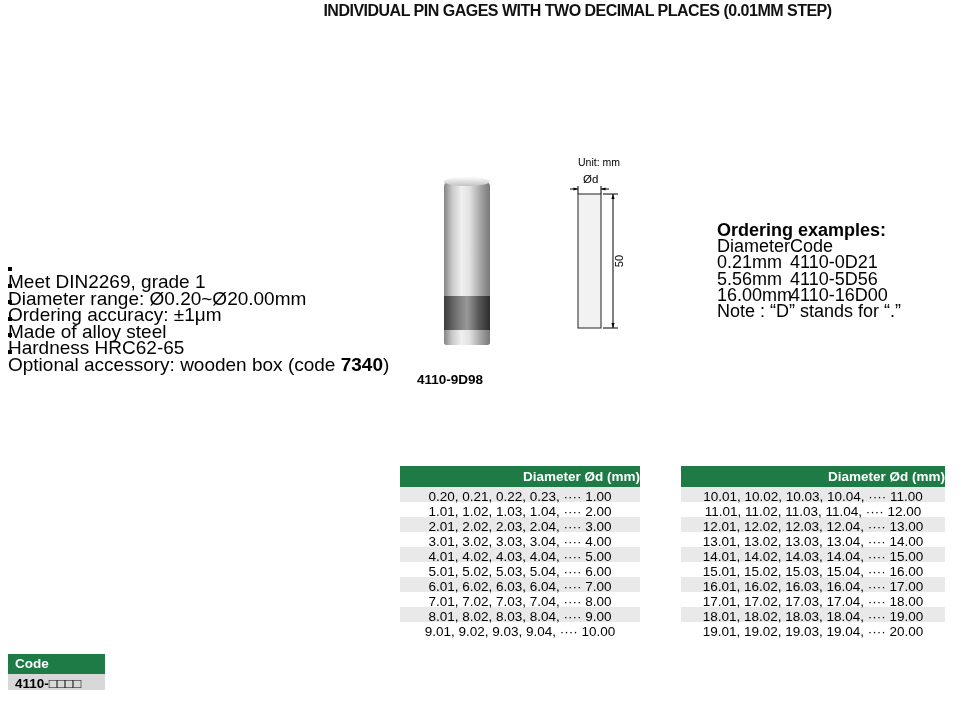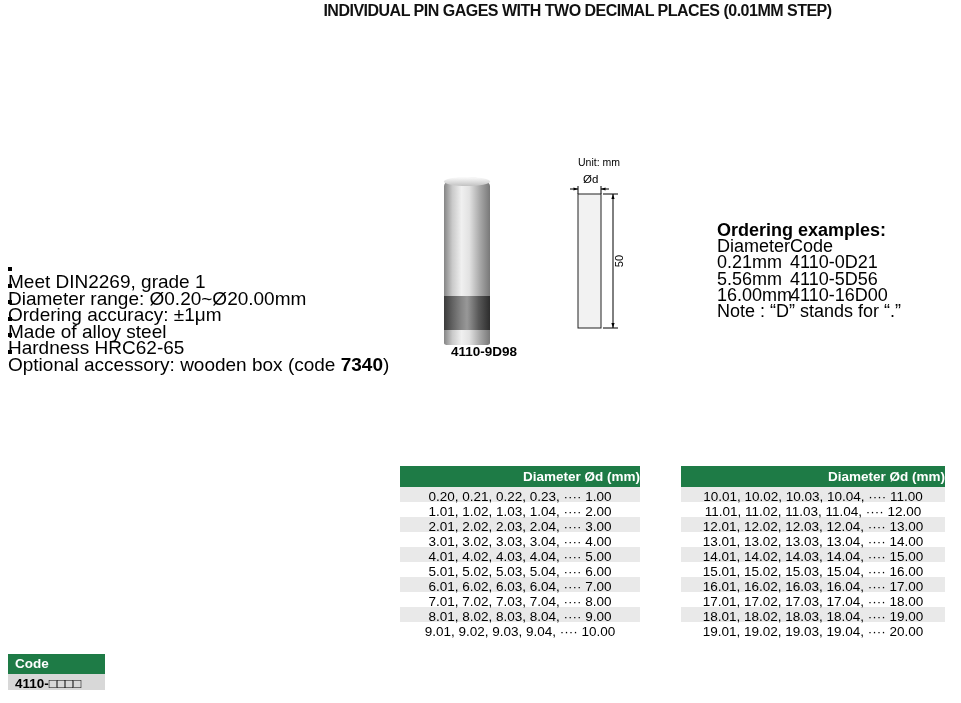--- a/index.html
+++ b/index.html
@@ -26,21 +26,21 @@
   .pin::before{
     content:"";position:absolute;left:0;top:0;width:100%;height:9px;border-radius:50%;
     background:linear-gradient(#fdfdfd,#c2c2c2);
   }
   .pin::after{
     content:"";position:absolute;left:0;top:71%;width:100%;height:20%;
     background:linear-gradient(90deg,#2e2e2e 0%,#6f6f6f 35%,#8a8a8a 50%,#4a4a4a 75%,#1f1f1f 100%);
     opacity:.85;
   }
   .pin-label{
-    position:absolute;left:417px;top:344px;width:100px;text-align:right;
+    position:absolute;left:417px;top:372px;width:100px;text-align:left;
     font-size:13.5px;font-weight:bold;
   }
   
   .drawing{position:absolute;left:570px;top:153px;}
   .drawing text{font-family:"Liberation Sans", sans-serif;fill:#000;}
   .drawing .dline{stroke:#000;stroke-width:1;}
   
   .ordering{position:absolute;left:717px;top:222px;width:220px;font-size:18px;line-height:16.2px;}
   .ord-head{font-weight:bold;}
   .ord-row{display:flex;}

